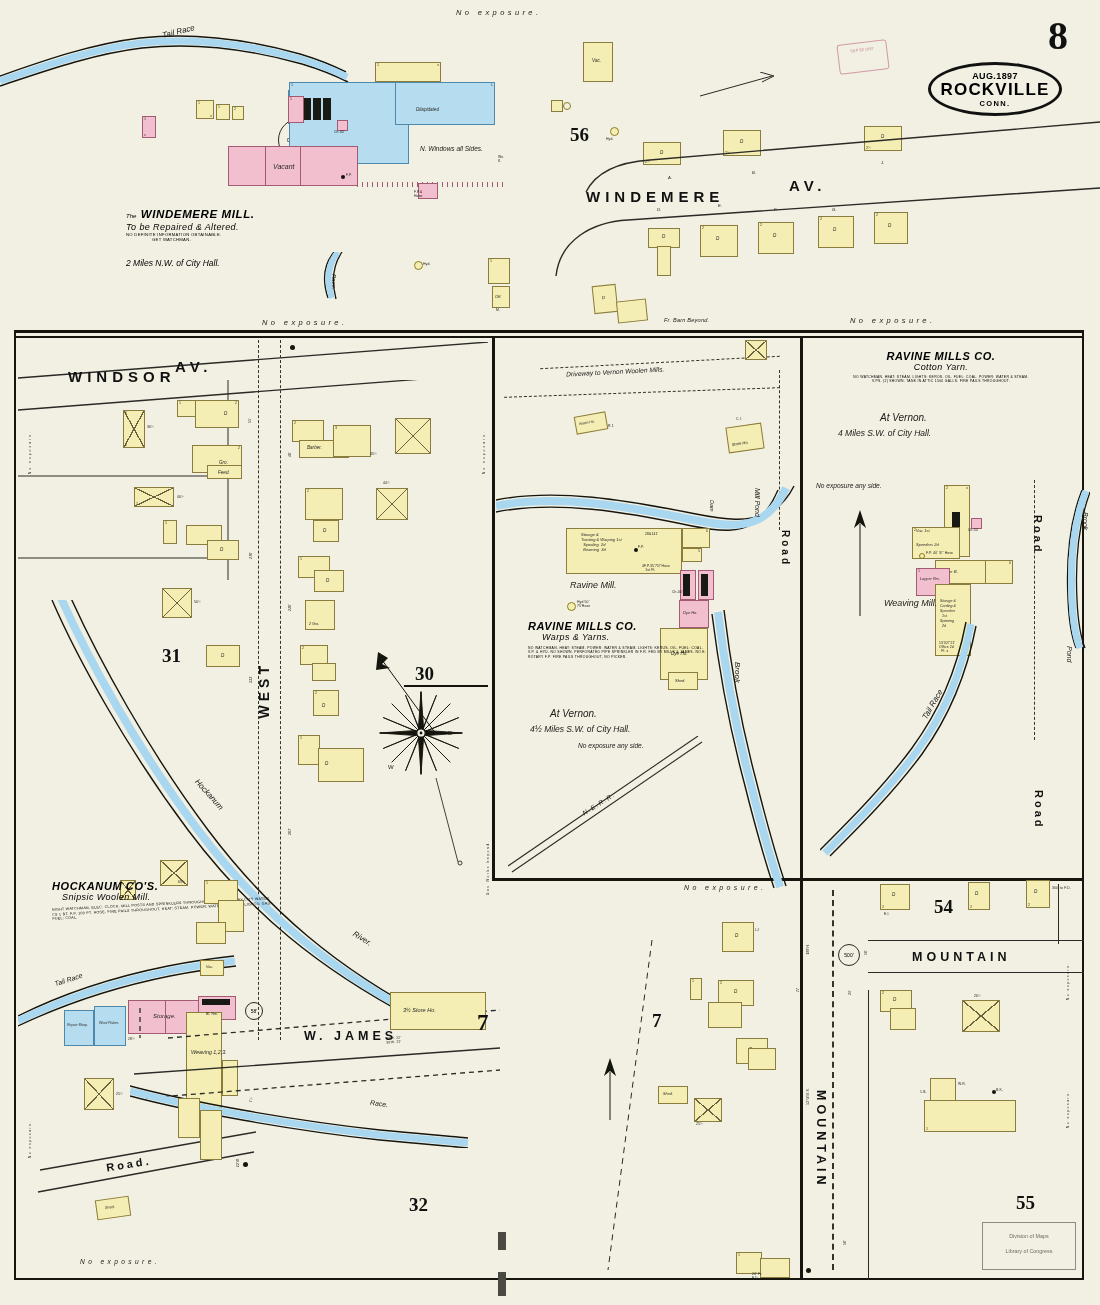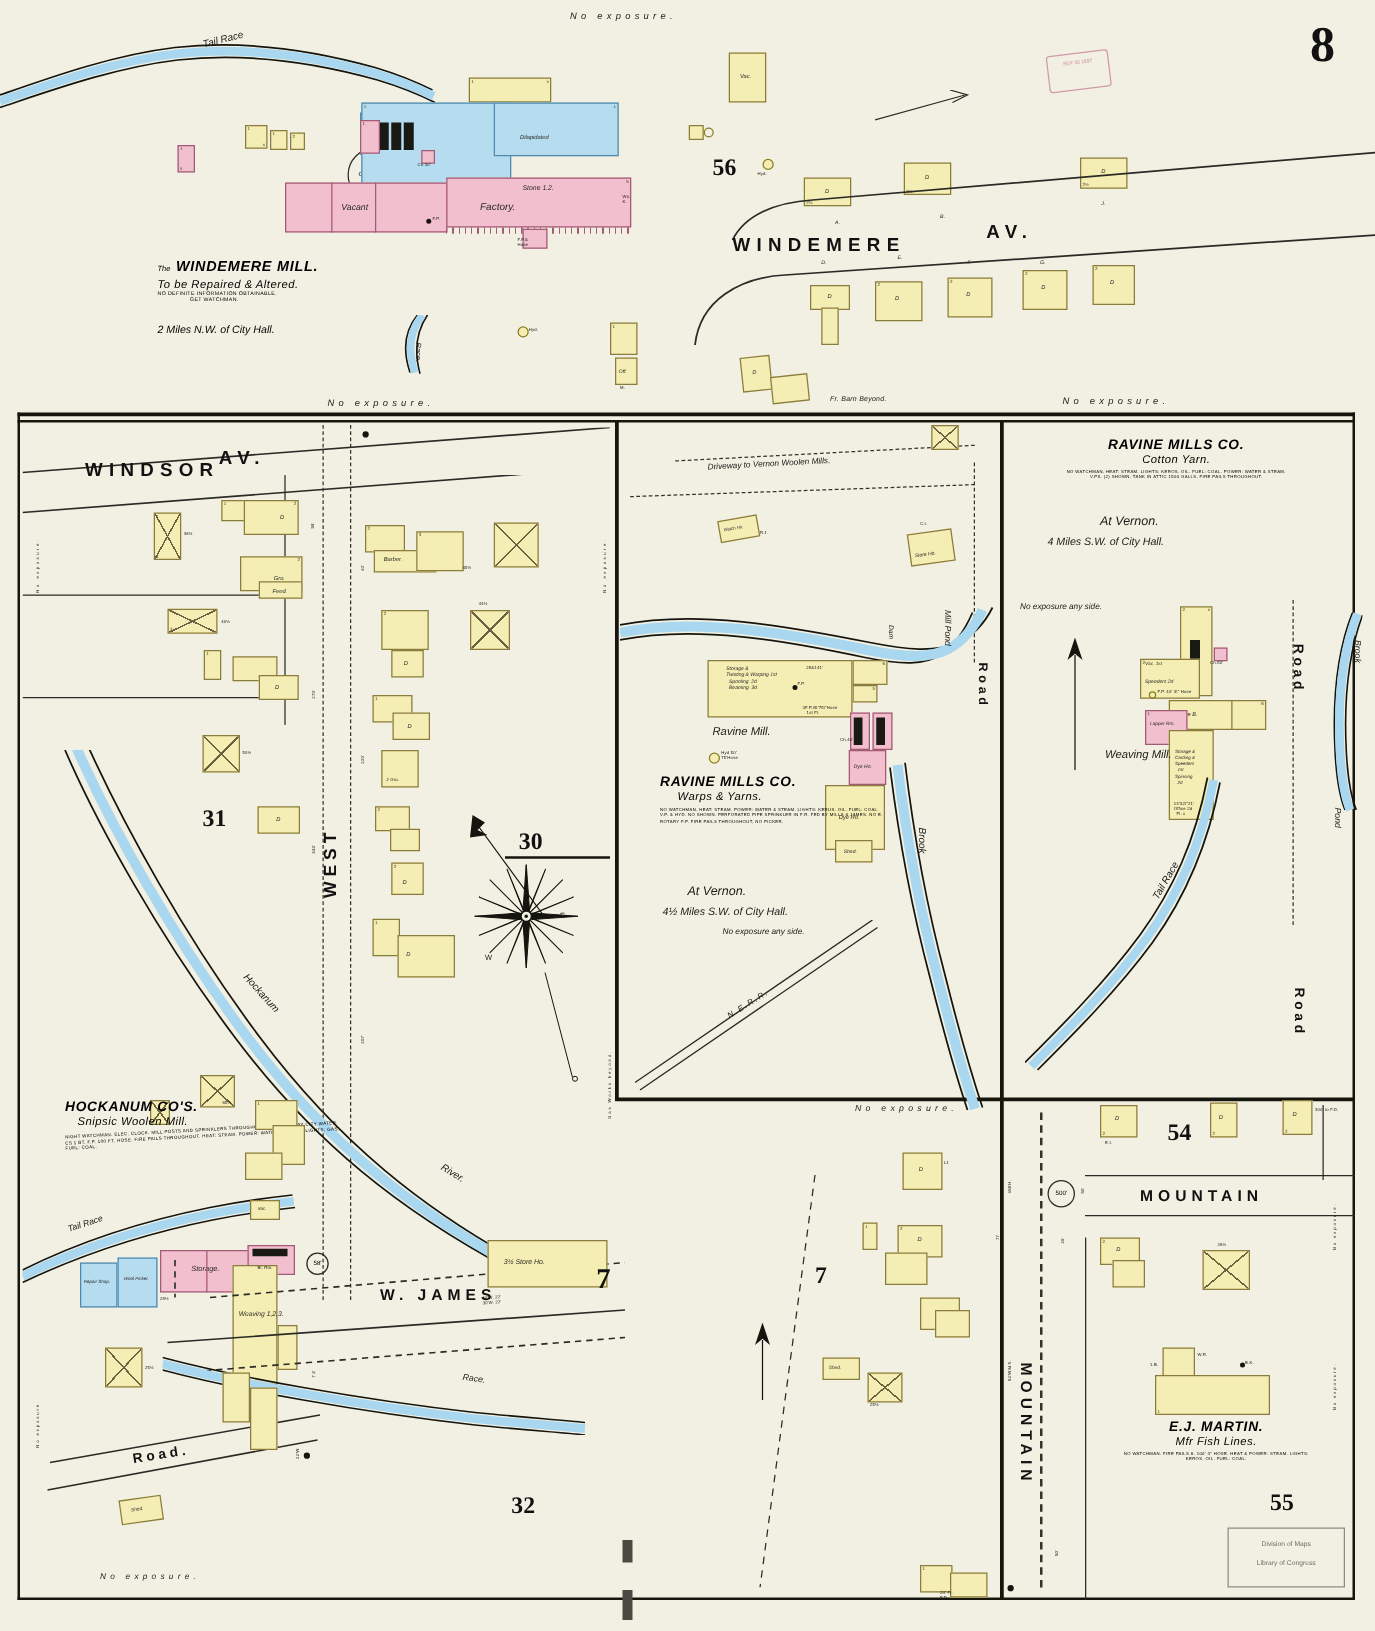--- a/index.html
+++ b/index.html
@@ -75,20 +75,25 @@
   .vert{writing-mode:vertical-rl;}
   .vertL{writing-mode:vertical-rl;transform:rotate(180deg);}
 </style>
 </head>
 <body>
 
 <div id="sheet">
 
   <div id="pageno">8</div>
 
+  <div id="cartouche">
+    <div id="cart-date">AUG.1897</div>
+    <div id="cart-city">ROCKVILLE</div>
+    <div id="cart-state">CONN.</div>
+  </div>
 
   <div id="locstamp">SEP 30 1897</div>
 
   <div id="lcstamp">
     <div>Division of Maps</div>
     <div>Library of Congress</div>
   </div>
 
   <div class="txt noexp" style="left:456px;top:8px;">No     exposure.</div>
 
@@ -143,25 +148,20 @@
   <div class="abs" style="left:337px;top:120px;width:9px;height:9px;border:1px solid #a35a74;background:#f2bfce;"></div>
   <div class="txt micro" style="left:334px;top:130px;">Ch.30'</div>
 
   <div class="txt hand" style="left:420px;top:145px;font-size:6.5px;">N. Windows all Sides.</div>
 
   <div class="bld br" style="left:228px;top:146px;width:130px;height:40px;">
     <span class="t" style="left:44px;top:16px;font-size:7px;">Vacant</span>
   </div>
   <div class="abs" style="left:265px;top:146px;width:1px;height:40px;background:#a35a74;"></div>
   <div class="abs" style="left:300px;top:146px;width:1px;height:40px;background:#a35a74;"></div>
-  <div class="bld br" style="left:357px;top:142px;width:148px;height:40px;">
-    <span class="t" style="left:26px;top:18px;font-size:8px;">Factory.</span>
-    <span class="t" style="left:60px;top:5px;font-size:5.5px;">Stone 1.2.</span>
-    <span class="n nTR">5</span>
-  </div>
   <div class="txt micro" style="left:498px;top:155px;">Wn.<br>K.</div>
   <div class="abs" style="left:357px;top:182px;width:148px;height:5px;background:repeating-linear-gradient(to right,#a35a74 0 1px,transparent 1px 5px);"></div>
   <div class="abs" style="left:418px;top:183px;width:18px;height:14px;border:1px solid #a35a74;background:#f2bfce;"></div>
   <div class="txt micro" style="left:414px;top:190px;">F.P.&amp;<br>Hose</div>
   <div class="dot" style="left:341px;top:175px;width:4px;height:4px;"></div>
   <div class="txt micro" style="left:346px;top:173px;">F.P.</div>
 
   <div class="title-blk" style="left:126px;top:204px;width:250px;text-align:left;">
     <div><span class="hand" style="font-size:6px;">The</span>
          <span class="l1 hand">WINDEMERE  MILL.</span></div>
@@ -732,25 +732,20 @@
   <div class="txt micro" style="left:974px;top:994px;">26½</div>
   <div class="bld fr" style="left:930px;top:1078px;width:26px;height:24px;"></div>
   <div class="txt micro" style="left:958px;top:1082px;">W.R.</div>
   <div class="dot" style="left:992px;top:1090px;width:4px;height:4px;"></div>
   <div class="txt micro" style="left:996px;top:1088px;">B.K.</div>
   <div class="bld fr" style="left:924px;top:1100px;width:92px;height:32px;">
       <span class="n nBL">1</span>
     </div>
   <div class="txt micro" style="left:920px;top:1090px;">1.B.</div>
 
-  <div class="title-blk" style="left:878px;top:1136px;width:190px;text-align:center;">
-    <div class="l1 hand" style="font-size:11px;">E.J. MARTIN.</div>
-    <div class="l2 hand">Mfr Fish Lines.</div>
-    <div class="l3" style="width:150px;margin:3px auto 0;white-space:normal;font-size:3.4px;line-height:4.4px;">NO WATCHMAN.  FIRE PAILS 6.  100' 4" HOSE.  HEAT &amp; POWER: STEAM.  LIGHTS: KEROS. OIL.  FUEL: COAL.</div>
-  </div>
   <div class="txt blocknum" style="left:1016px;top:1192px;font-family:Liberation Serif, serif;">55</div>
   <div class="txt micro vertL" style="left:1066px;top:962px;letter-spacing:1.5px;">No exposure.</div>
   <div class="txt micro vertL" style="left:1066px;top:1090px;letter-spacing:1.5px;">No exposure.</div>
   <div class="abs" style="left:868px;top:990px;width:1.3px;height:290px;background:#2a2a26;"></div>
   <div class="abs" style="left:1058px;top:884px;width:1.3px;height:60px;background:#2a2a26;"></div>
 
   <div class="abs" style="left:498px;top:1232px;width:8px;height:18px;background:#4a4a42;"></div>
   <div class="abs" style="left:498px;top:1272px;width:8px;height:24px;background:#4a4a42;"></div>
 
 </div>

